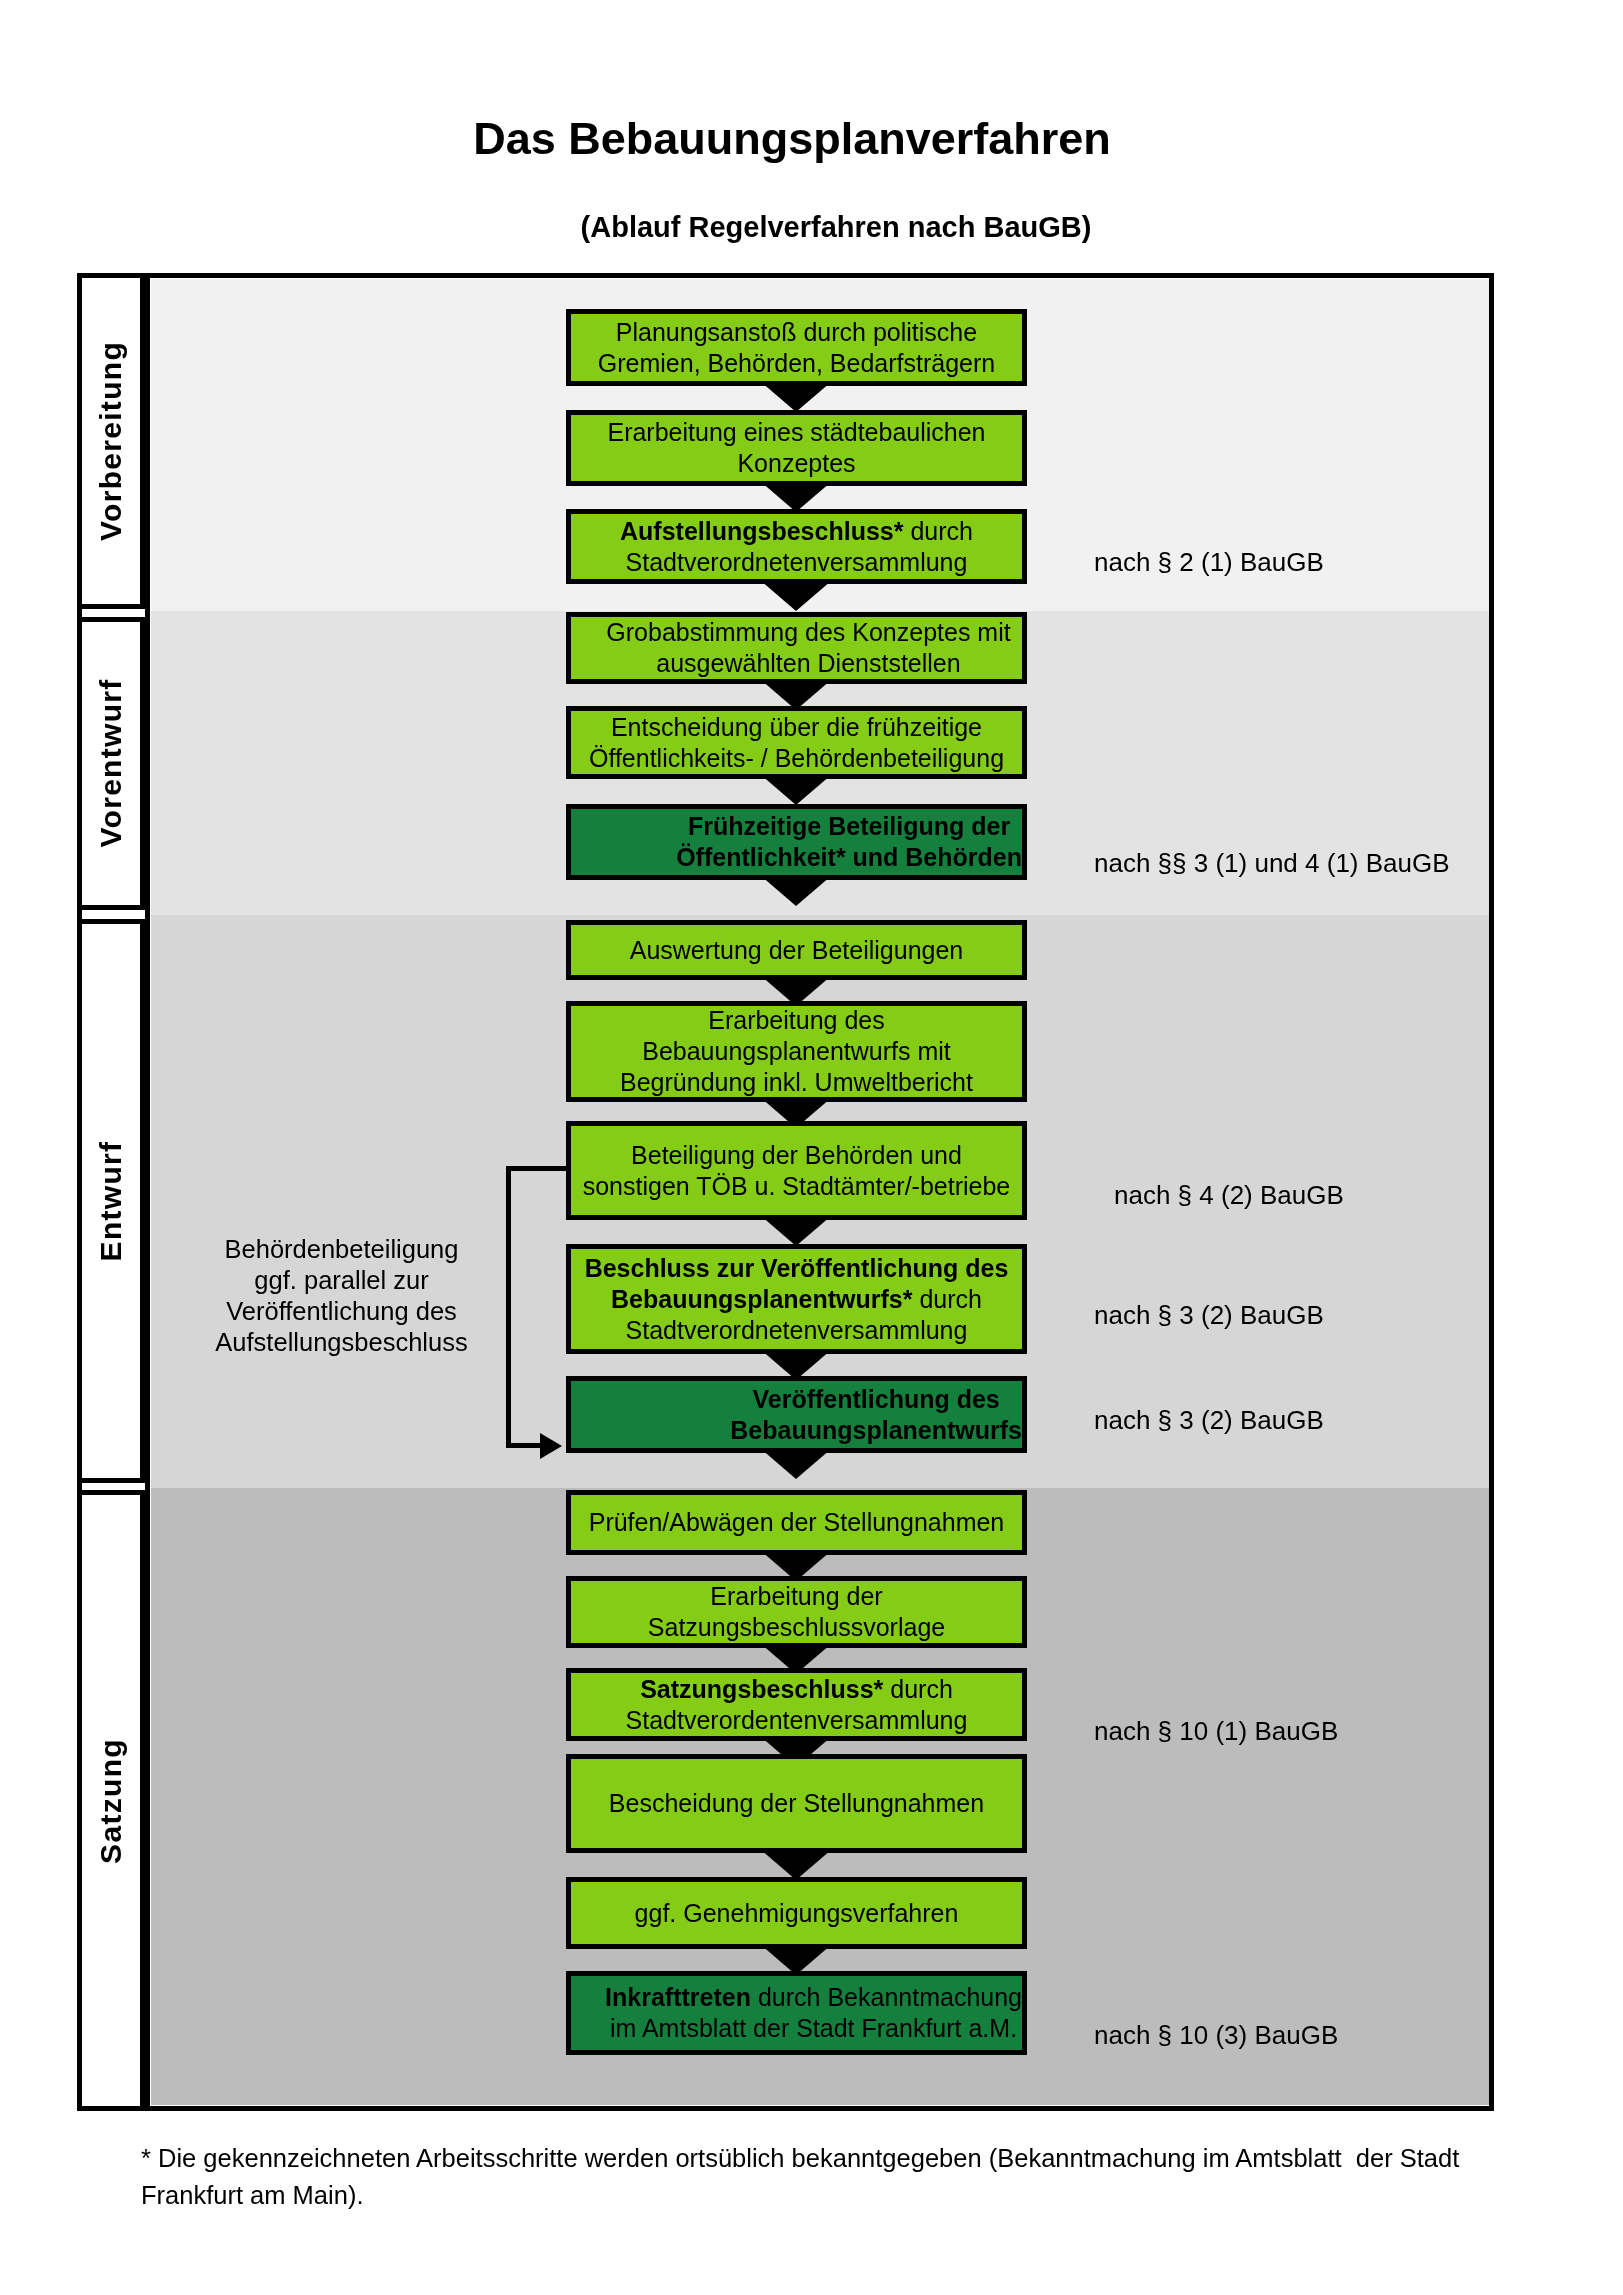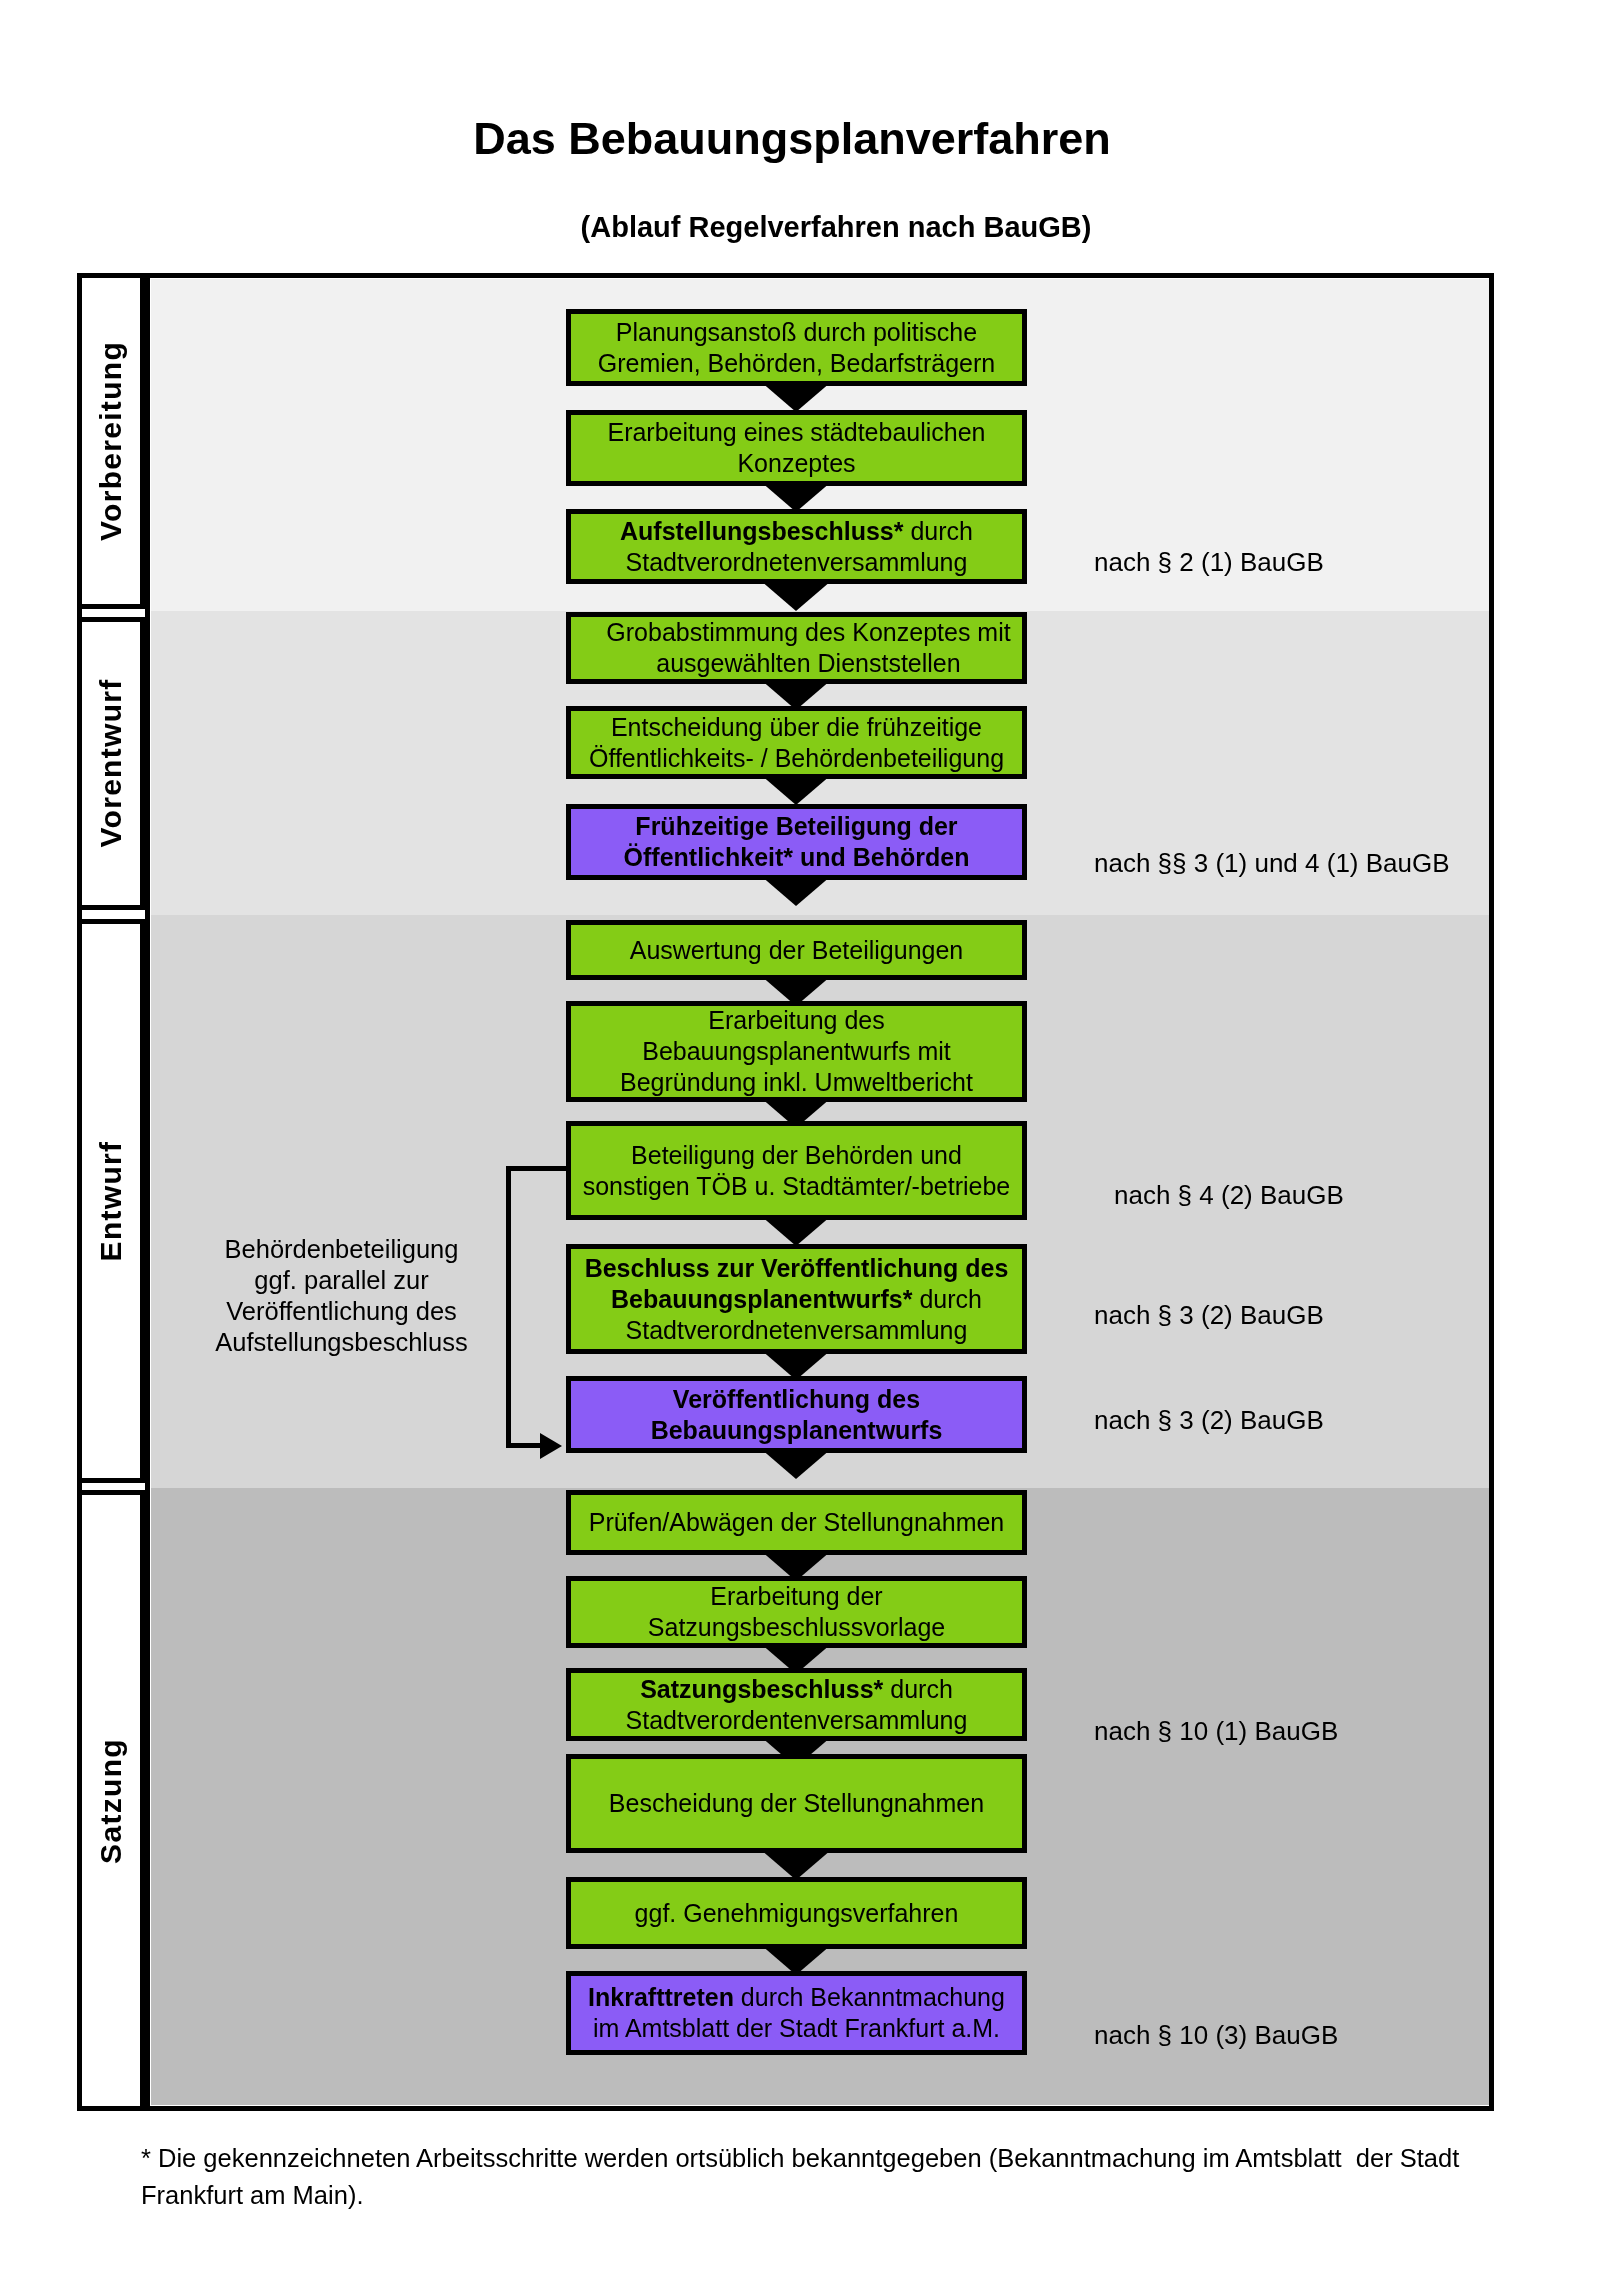--- a/index.html
+++ b/index.html
@@ -45,21 +45,21 @@
     font-size:30px; font-weight:bold; letter-spacing:1.3px;
   }
   .pl-1 { top:441px; } .pl-2 { top:763px; } .pl-3 { top:1201px; } .pl-4 { top:1801px; }
   .box {
     position:absolute; left:566px; width:461px;
     background:#84cc16; border:5.9px solid #000;
     display:flex; align-items:center; justify-content:center;
     text-align:center; font-size:25px; line-height:31px;
     white-space:pre-line;
   }
-  .box.blue { background:#8b5cf6; }
+  .box.blue { background:#15803d;justify-content:flex-end; }
   .b { font-weight:bold; }
   .arrow-down {
     position:absolute; left:761px; width:0; height:0;
     border-left:35px solid transparent; border-right:35px solid transparent;
     border-top:30px solid #000;
   }
   .ref {
     position:absolute; left:1094px; font-size:26px; line-height:31px;
     white-space:nowrap;
   }

